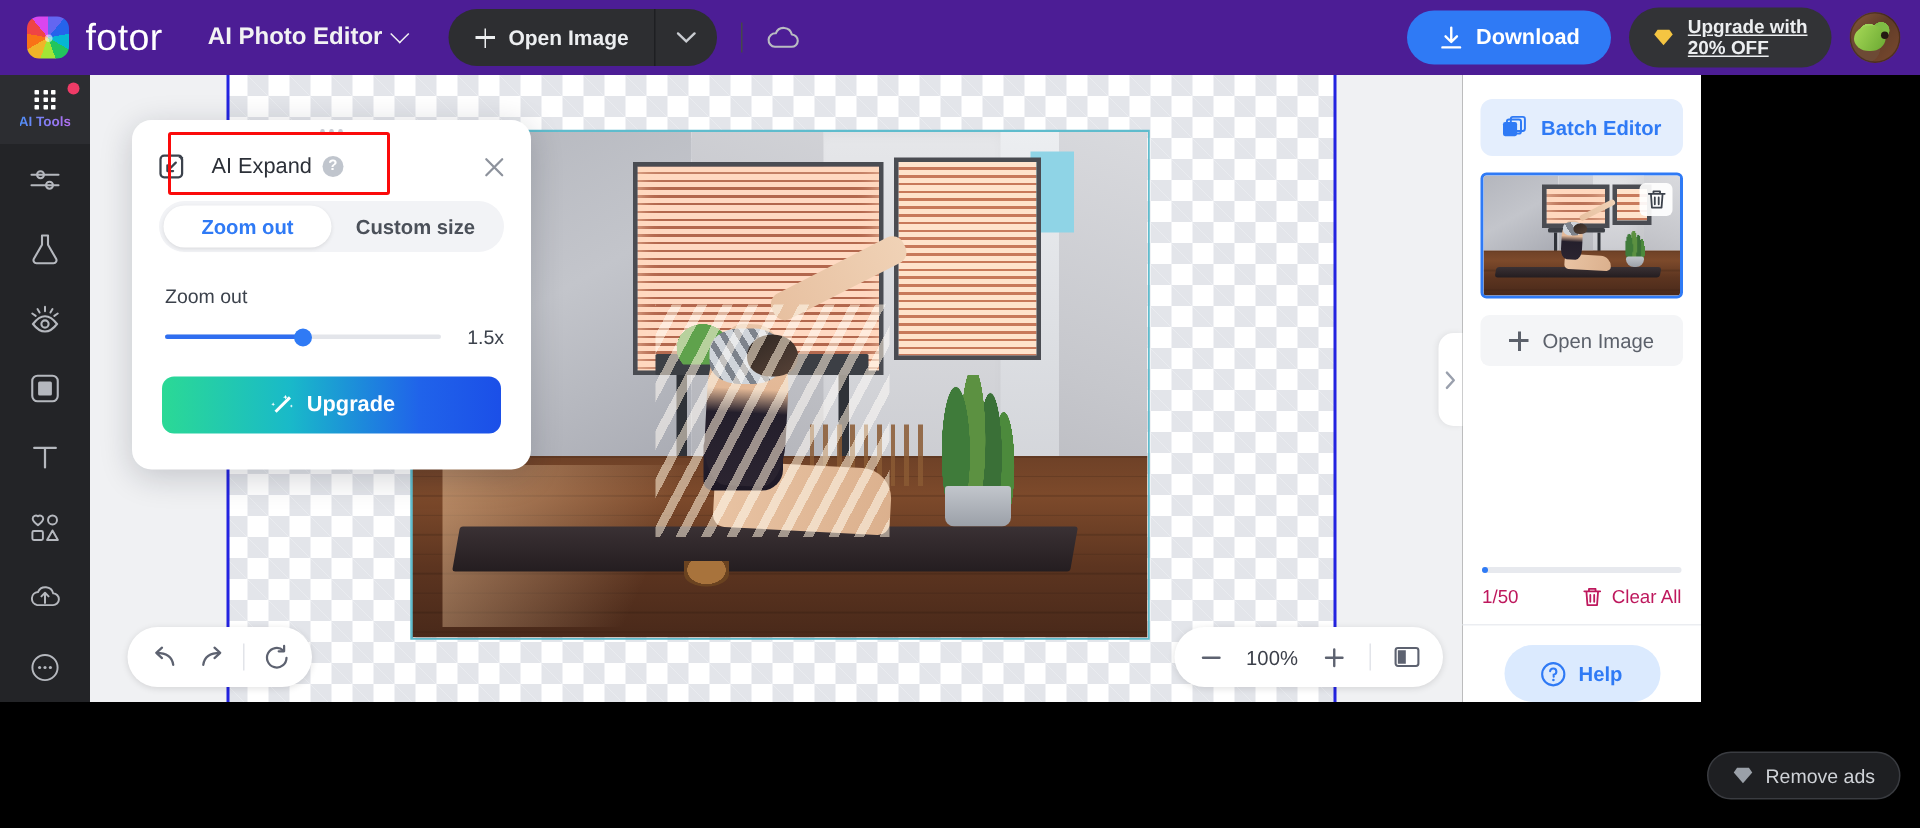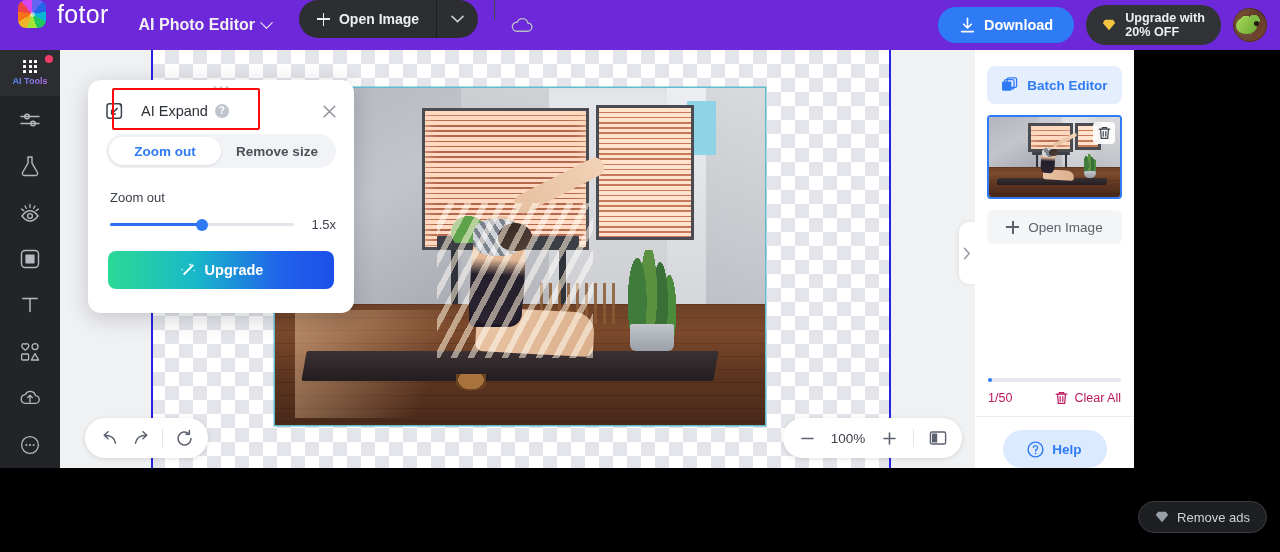--- a/index.html
+++ b/index.html
@@ -7,21 +7,21 @@
     width: 1280px; height: 552px;
     background: #000;
     font-family: "Liberation Sans", sans-serif;
     overflow: hidden;
   }
   .app { position: relative; width: 1280px; height: 552px; background: #000; }
 
   
   .topbar {
     position: absolute; left: 0; top: 0; width: 1280px; height: 50px;
-    background: #6d28d9; display: flex; 
+    background: #4c1d95; display: flex; align-items: center;
   }
   .logo-mark {
     width: 28px; height: 28px; border-radius: 8px; margin-left: 18px;
     background:
       conic-gradient(from 200deg,
         #f0b429 0deg 40deg, #f97316 40deg 80deg, #ef4444 80deg 120deg,
         #d946ef 120deg 160deg, #6366f1 160deg 200deg, #2563eb 200deg 240deg,
         #06b6d4 240deg 280deg, #22c55e 280deg 320deg, #a3e635 320deg 360deg);
     position: relative; flex: none;
   }
@@ -64,21 +64,21 @@
 
   .top-right { margin-left: auto; display: flex; align-items: center; gap: 12px; padding-right: 13px; }
   .download-btn {
     display: flex; align-items: center; gap: 8px; height: 36px; padding: 0 21px;
     background: #2f7af5; border-radius: 18px; color: #fff; font-size: 14.5px;
     font-weight: bold; cursor: pointer;
   }
   .upgrade-btn {
     display: flex; align-items: center; gap: 9px; height: 40px; padding: 0 16px;
     background: #323336; border-radius: 20px; color: #eceef0; font-size: 12.6px;
-    line-height: 14px; font-weight: bold; cursor: pointer;
+    line-height: 14px; font-weight: bold; cursor: pointer; text-decoration: underline;
   }
   .gem { width: 14px; height: 12px; flex: none; }
   .avatar {
     width: 34px; height: 34px; border-radius: 50%; flex: none; cursor: pointer;
     background:
       radial-gradient(circle at 38% 42%, #9ed35a 0 22%, rgba(158,211,90,0) 23%),
       radial-gradient(circle at 62% 36%, #7fbc45 0 18%, rgba(127,188,69,0) 19%),
       radial-gradient(circle at 30% 70%, #6d4a35 0 30%, rgba(109,74,53,0) 31%),
       linear-gradient(135deg, #8a5a3c 0%, #5f3b28 45%, #7b4a2e 100%);
     position: relative; overflow: hidden; box-shadow: inset 0 0 0 1px rgba(0,0,0,.3);
@@ -614,21 +614,21 @@
       <span class="help-circle">?</span>
       <span class="panel-close">
         <svg width="17" height="17" viewBox="0 0 17 17">
           <path d="M3.2 3.2 13.8 13.8M13.8 3.2 3.2 13.8" stroke="currentColor" stroke-width="1.5" stroke-linecap="round" fill="none"></path>
         </svg>
       </span>
     </div>
 
     <div class="seg">
       <div class="seg-item on">Zoom out</div>
-      <div class="seg-item">Remove size</div>
+      <div class="seg-item">Custom size</div>
     </div>
 
     <div class="field-label">Zoom out</div>
 
     <div class="slider-row">
       <div class="slider-track">
         <div class="slider-fill" style="width: 50%;"></div>
         <div class="slider-knob" style="left: 50%;"></div>
       </div>
       <div class="slider-val">1.5x</div>

